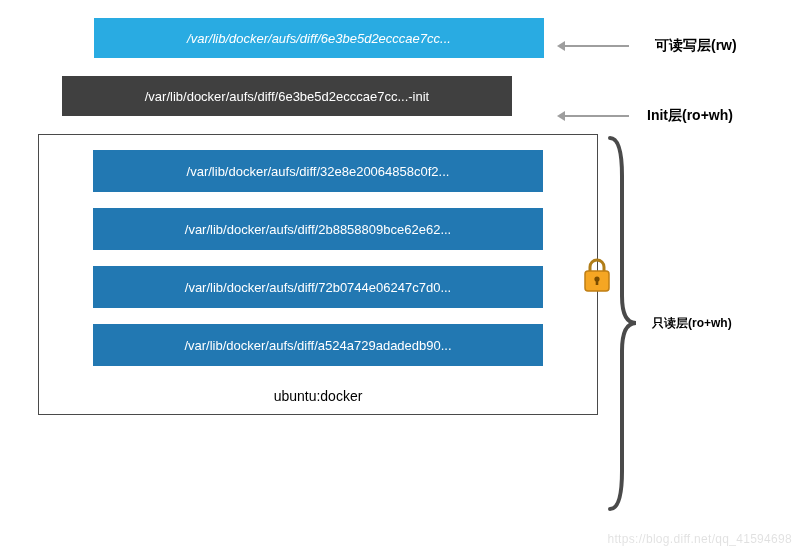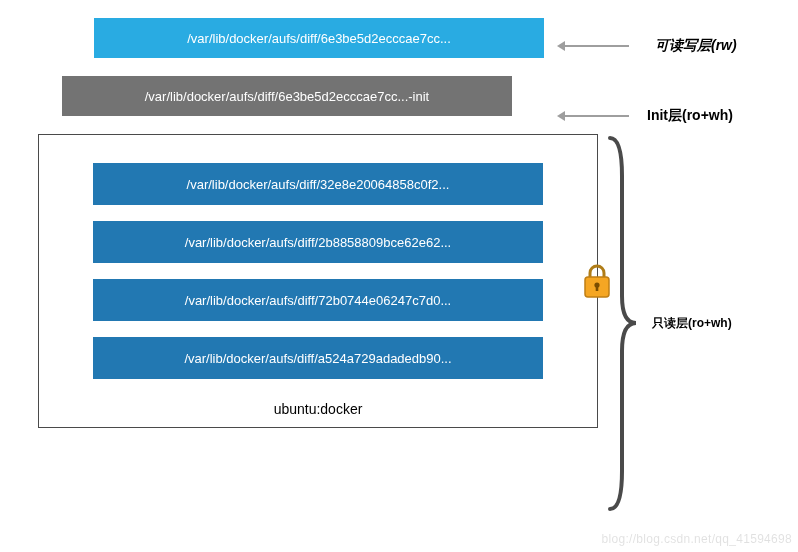--- a/index.html
+++ b/index.html
@@ -19,26 +19,26 @@
       width: 450px;
       height: 40px;
       display: flex;
       align-items: center;
       justify-content: center;
       color: #fff;
       font-size: 13px;
       margin-left: 56px;
       margin-bottom: 18px;
     }
-    .layer-rw { background: #29abe2; }
-    .layer-init { background: #737373; margin-left: 24px; }
+    .layer-rw { background: #29abe2; font-style: italic; }
+    .layer-init { background: #404040; margin-left: 24px; }
     .image-box {
       width: 560px;
       border: 1px solid #4a4a4a;
-      padding: 28px 54px 6px 54px;
+      padding: 15px 54px 6px 54px;
       position: relative;
     }
     .layer-ro {
       width: 450px;
       height: 42px;
       background: #2278b2;
       display: flex;
       align-items: center;
       justify-content: center;
       color: #fff;
@@ -72,21 +72,21 @@
       border-bottom: 5px solid transparent;
     }
     .label-text {
       font-size: 14px;
       color: #000;
       font-weight: bold;
       white-space: nowrap;
     }
     .arrow1 { left: 563px; top: 37px; }
     .arrow2 { left: 563px; top: 107px; }
-    .arrow1 .label-text { margin-left: 26px; font-style: italic; }
+    .arrow1 .label-text { margin-left: 26px; }
     .arrow2 .label-text { margin-left: 18px; }
     .brace {
       position: absolute;
       left: 604px;
       top: 136px;
       width: 36px;
       height: 375px;
     }
     .brace svg { width: 100%; height: 100%; }
     .brace-label {
@@ -170,13 +170,13 @@
              Q18 2 18 40
              L18 160
              Q18 187 32 187
              Q18 187 18 215
              L18 335
              Q18 373 6 373" fill="none" stroke="#4a4a4a" stroke-width="4" stroke-linecap="round"></path>
   </svg>
 </div>
 <div class="brace-label">只读层(ro+wh)</div>
 
-<div class="watermark">blog://blog.csdn.net/qq_41594698</div>
+<div class="watermark">https://blog.diff.net/qq_41594698</div>
 
 </body></html>

